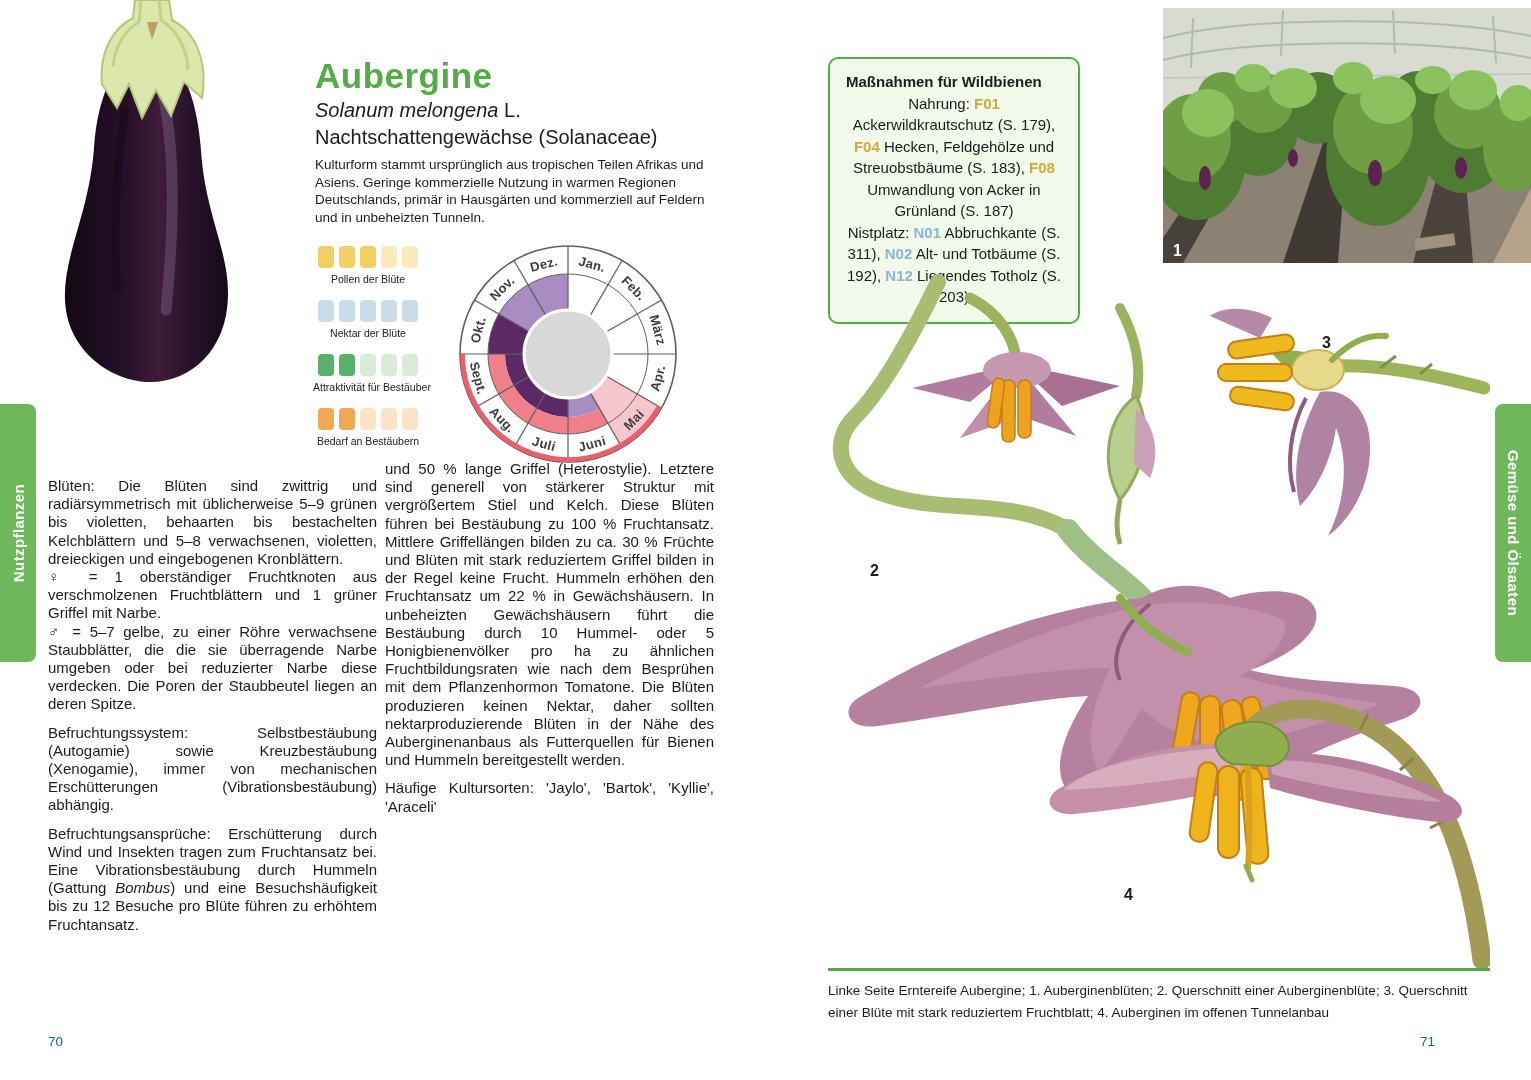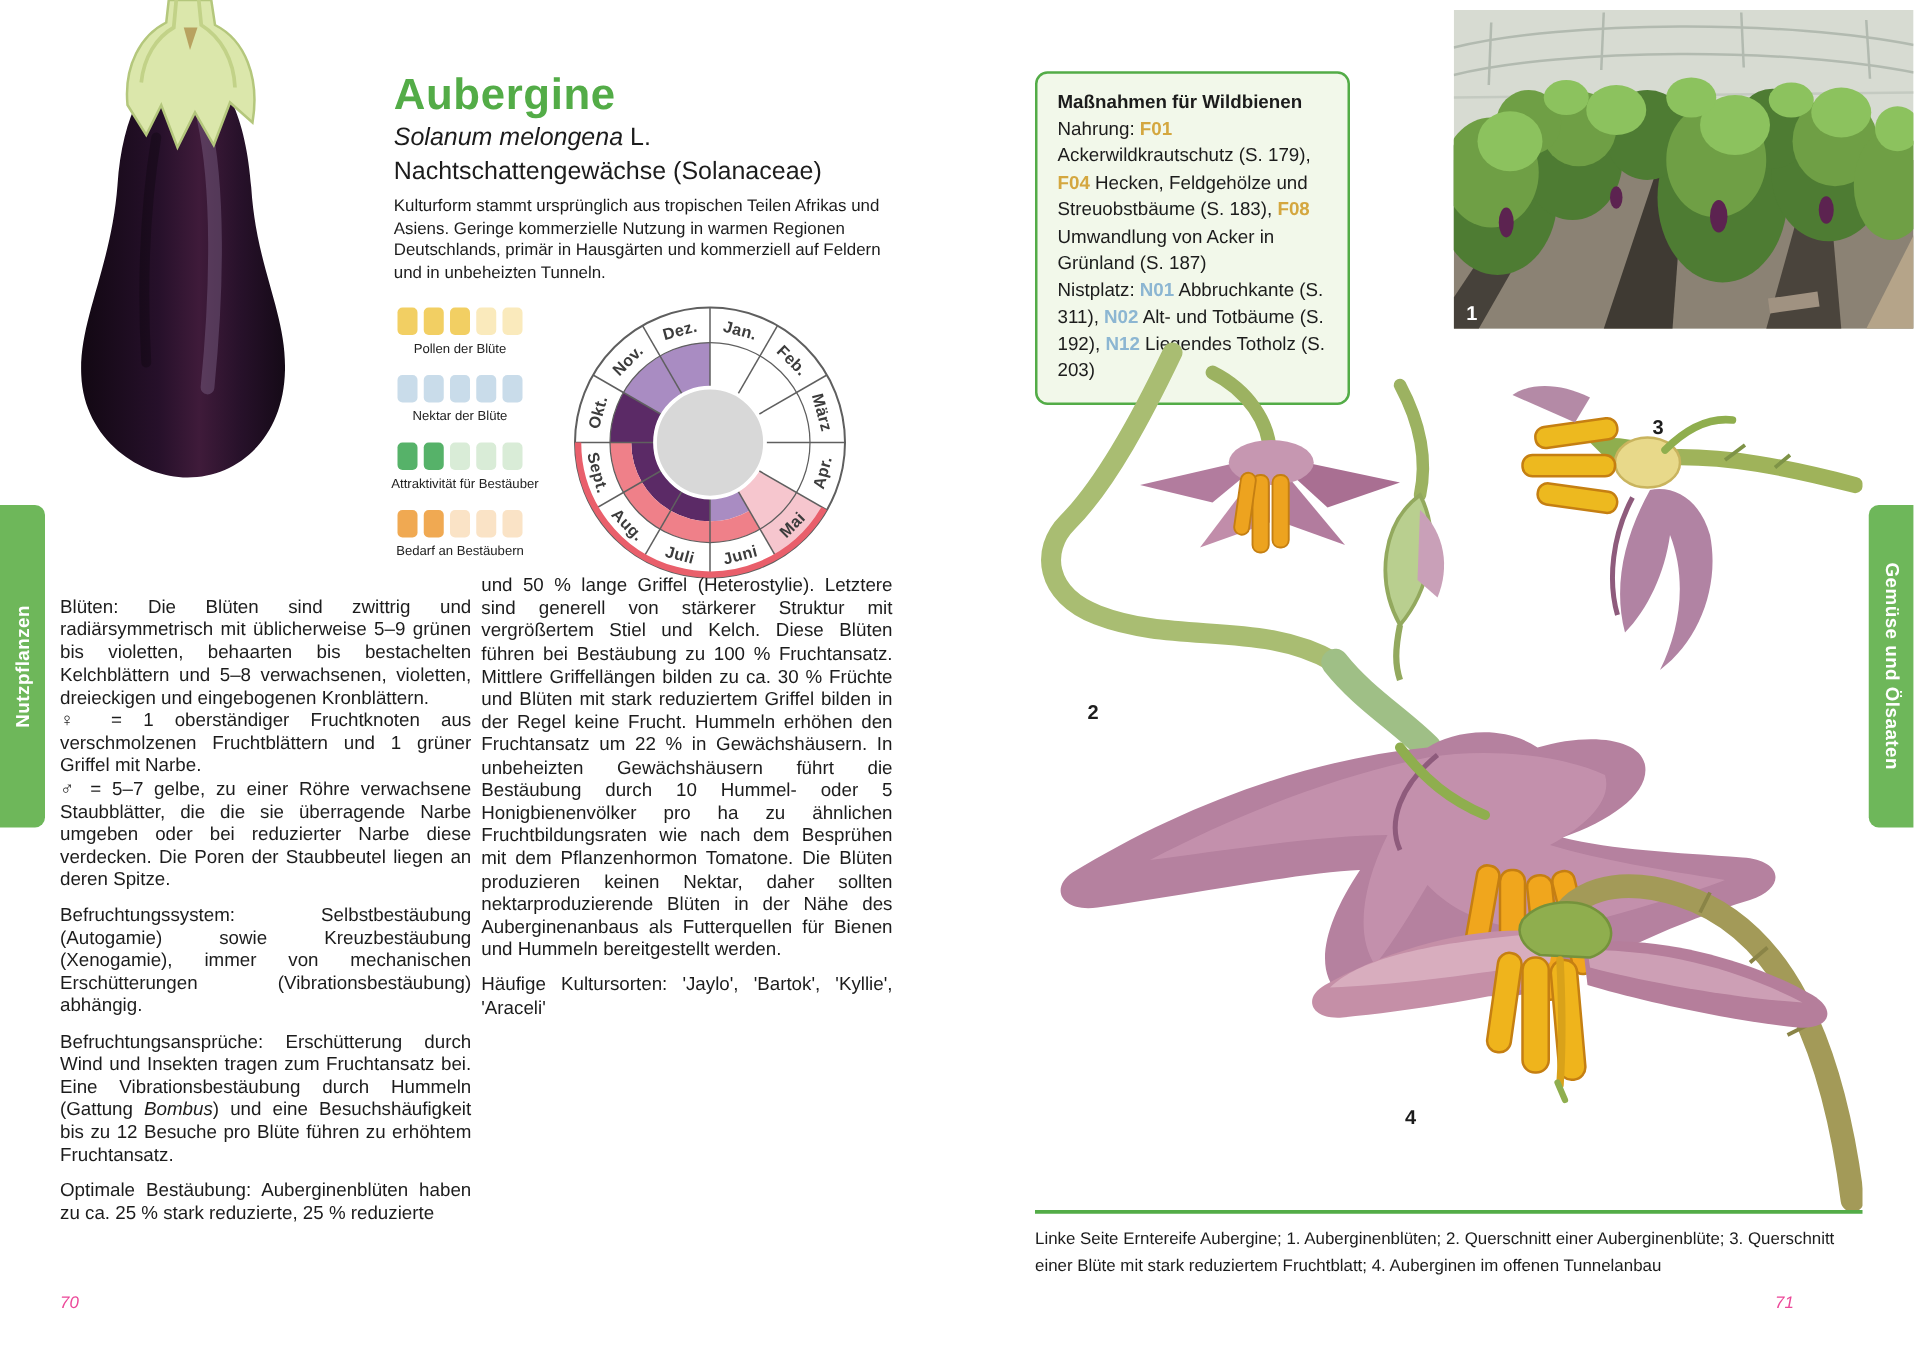--- a/index.html
+++ b/index.html
@@ -31,37 +31,37 @@
   .col{width:329px;font-size:15px;line-height:18.2px;text-align:justify;hyphens:auto;}
   #col1{left:48px;top:477px;}
   #col2{left:385px;top:460px;}
   .col p{margin:0;}
   .col p.sp{margin-top:10px;}
 
   
   #mbox{left:828px;top:57px;width:252px;box-sizing:border-box;border:2.5px solid #53ac47;
         border-radius:10px;background:#f2f8ea;padding:12px 16px 14px 16px;}
   #mbox-title{font-size:15px;font-weight:700;line-height:21.5px;}
-  #mbox p{margin:0;font-size:15px;line-height:21.5px;}
+  #mbox p{margin:0;font-size:15px;line-height:21.5px;text-align:center;}
 
   
   #eggplant{left:55px;top:0px;}
   #greenhouse{left:1163px;top:8px;}
   #flowers{left:820px;top:268px;}
   .fig-num{font-size:16px;font-weight:700;color:#1c1c1c;}
   #fig2-num{left:870px;top:562px;}
   #fig3-num{left:1322px;top:334px;}
   #fig4-num{left:1124px;top:886px;}
 
   
   #cap-rule{left:828px;top:968px;width:662px;height:3px;background:#53ac47;}
   #caption{left:828px;top:980px;width:662px;font-size:13.5px;line-height:22px;}
 
   
-  .pagenum{font-size:13.5px;color:#ec4899;font-style:italic;}
+  .pagenum{font-size:13.5px;color:#0369a1;}
   #pn70{left:48px;top:1034px;}
   #pn71{left:1420px;top:1034px;width:70px;text-align:left;}
 
   
   .tab{width:36px;height:258px;background:#6eb75a;color:#ffffff;font-size:15px;font-weight:700;
        display:flex;align-items:center;justify-content:center;letter-spacing:.4px;}
   #tab-left{left:0;top:404px;border-radius:0 8px 8px 0;}
   #tab-left .vtxt{writing-mode:vertical-rl;transform:rotate(180deg);}
   #tab-right{left:1495px;top:404px;border-radius:8px 0 0 8px;}
   #tab-right .vtxt{writing-mode:vertical-rl;}
@@ -194,21 +194,20 @@
         <text x="91.92982880546558" y="26.16889815511665" text-anchor="middle" dominant-baseline="central" font-size="13" font-weight="600" fill="#3c3c3c" letter-spacing="0.3" transform="rotate(345 91.92982880546558 26.16889815511665)">Dez.</text>
         <path d="M207.36568009925827,168.74999999999997 A105.5,105.5 0 0 1 10.5,116.00000000000001" fill="none" stroke="#e95f6b" stroke-width="5"></path>
       </svg></div>
 
   <div class="abs col" id="col1">
       <p><span class="b">Blüten: </span><span>Die Blüten sind zwittrig und radiärsymmetrisch mit üblicherweise 5–9 grünen bis violetten, behaarten bis bestachelten Kelchblättern und 5–8 verwachsenen, violetten, dreieckigen und eingebogenen Kronblättern.</span></p>
       <p><span>♀ = 1 oberständiger Fruchtknoten aus verschmolzenen Fruchtblättern und 1 grüner Griffel mit Narbe.</span></p>
       <p><span>♂ = 5–7 gelbe, zu einer Röhre verwachsene Staubblätter, die die sie überragende Narbe umgeben oder bei reduzierter Narbe diese verdecken. Die Poren der Staubbeutel liegen an deren Spitze.</span></p>
       <p class="sp"><span class="b">Befruchtungssystem: </span><span>Selbstbestäubung (Autogamie) sowie Kreuzbestäubung (Xenogamie), immer von mechanischen Erschütterungen (Vibrationsbestäubung) abhängig.</span></p>
       <p class="sp"><span class="b">Befruchtungsansprüche: </span><span>Erschütterung durch Wind und Insekten tragen zum Fruchtansatz bei. Eine Vibrationsbestäubung durch Hummeln (Gattung </span><span class="i">Bombus</span><span>) und eine Besuchshäufigkeit bis zu 12 Besuche pro Blüte führen zu erhöhtem Fruchtansatz.</span></p>
-      <p class="sp"><span class="b">Optimale Bestäubung: </span><span>Auberginenblüten haben zu ca. 25 % stark reduzierte, 25 % reduzierte</span></p>
     </div>
   <div class="abs col" id="col2">
       <p><span>und 50 % lange Griffel (Heterostylie). Letztere sind generell von stärkerer Struktur mit vergrößertem Stiel und Kelch. Diese Blüten führen bei Bestäubung zu 100 % Fruchtansatz. Mittlere Griffellängen bilden zu ca. 30 % Früchte und Blüten mit stark reduziertem Griffel bilden in der Regel keine Frucht. Hummeln erhöhen den Fruchtansatz um 22 % in Gewächshäusern. In unbeheizten Gewächshäusern führt die Bestäubung durch 10 Hummel- oder 5 Honigbienenvölker pro ha zu ähnlichen Fruchtbildungsraten wie nach dem Besprühen mit dem Pflanzenhormon Tomatone. Die Blüten produzieren keinen Nektar, daher sollten nektarproduzierende Blüten in der Nähe des Auberginenanbaus als Futterquellen für Bienen und Hummeln bereitgestellt werden.</span></p>
       <p class="sp"><span class="b">Häufige Kultursorten: </span><span>'Jaylo', 'Bartok', 'Kyllie', 'Araceli'</span></p>
     </div>
 
   <div class="abs" id="mbox">
     <div id="mbox-title">Maßnahmen für Wildbienen</div>
     <div>
         <p><span class="b">Nahrung: </span><span class="cf">F01</span><span> Ackerwildkrautschutz (S. 179), </span><span class="cf">F04</span><span> Hecken, Feldgehölze und Streuobstbäume (S. 183), </span><span class="cf">F08</span><span> Umwandlung von Acker in Grünland (S. 187)</span></p>

